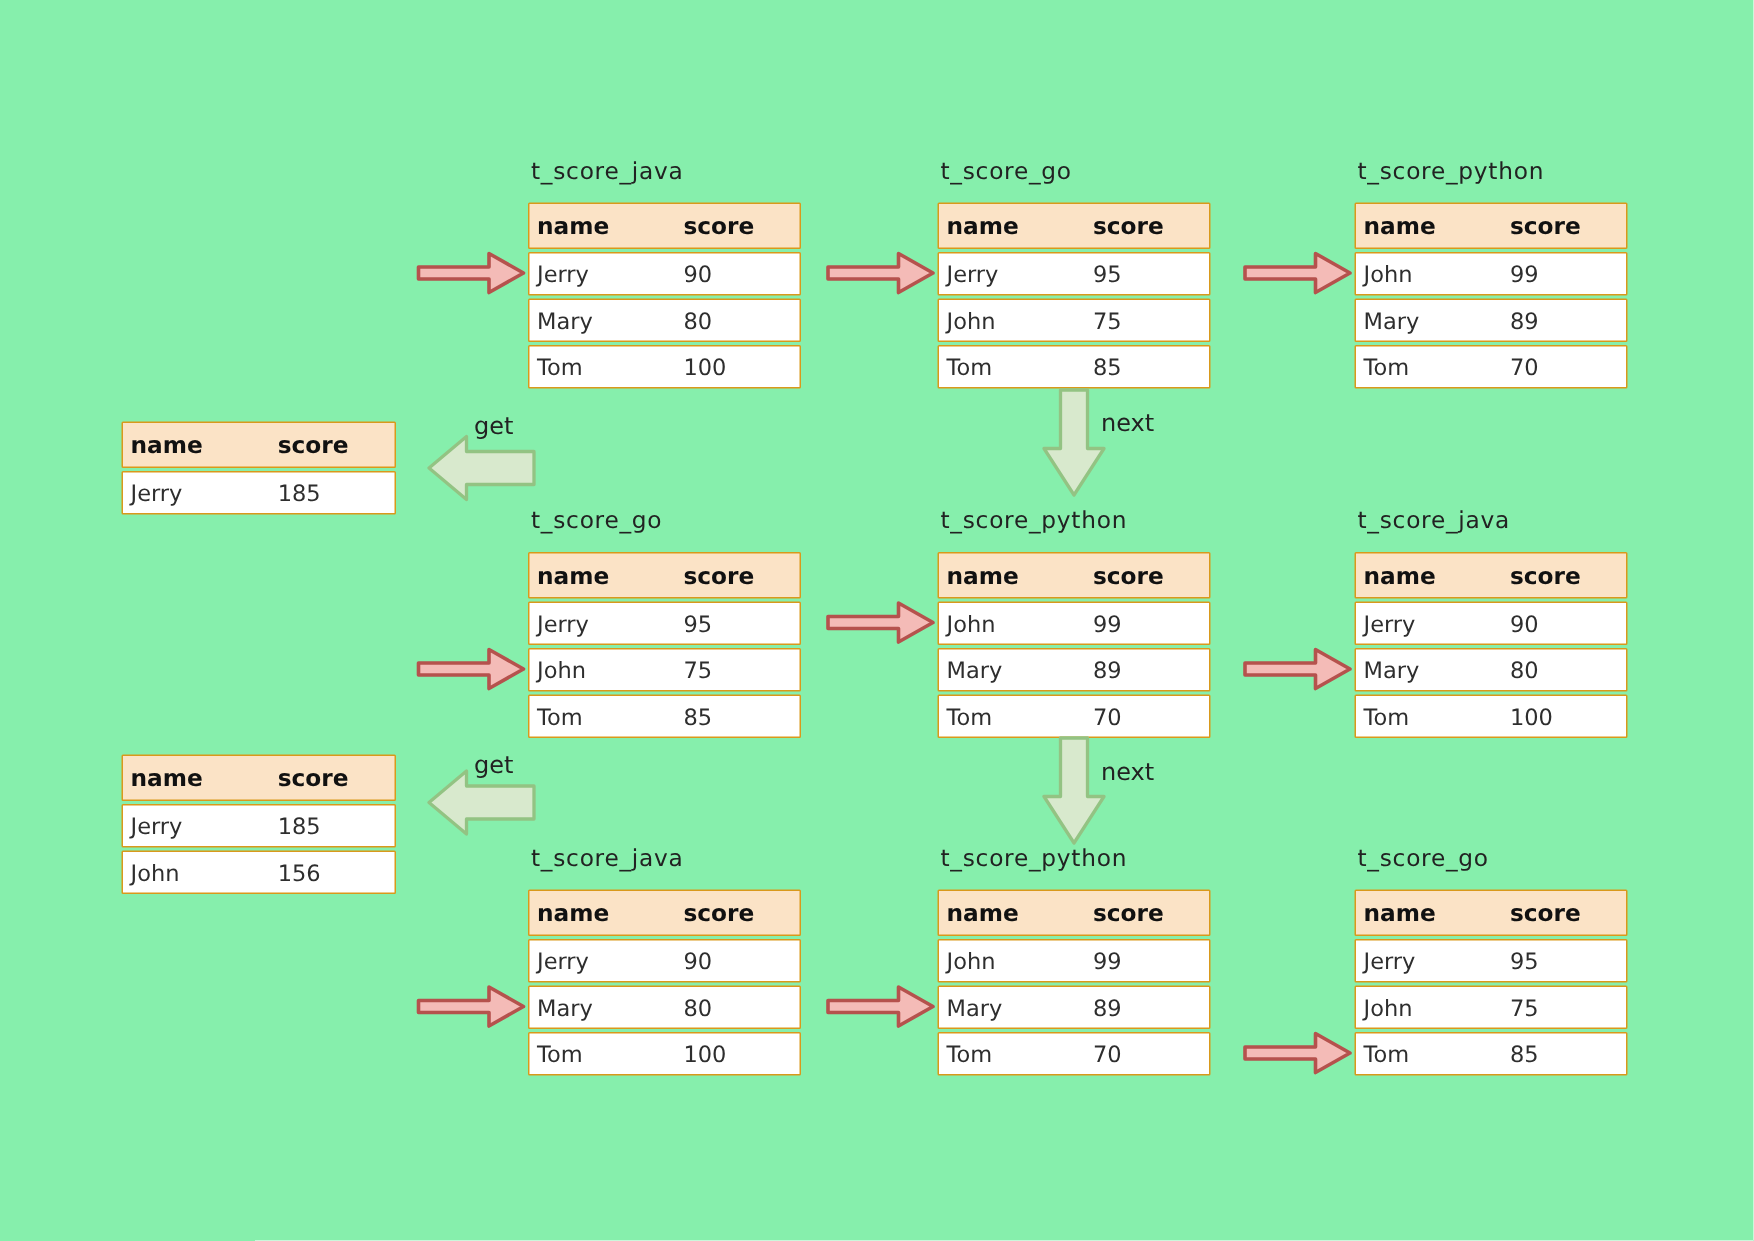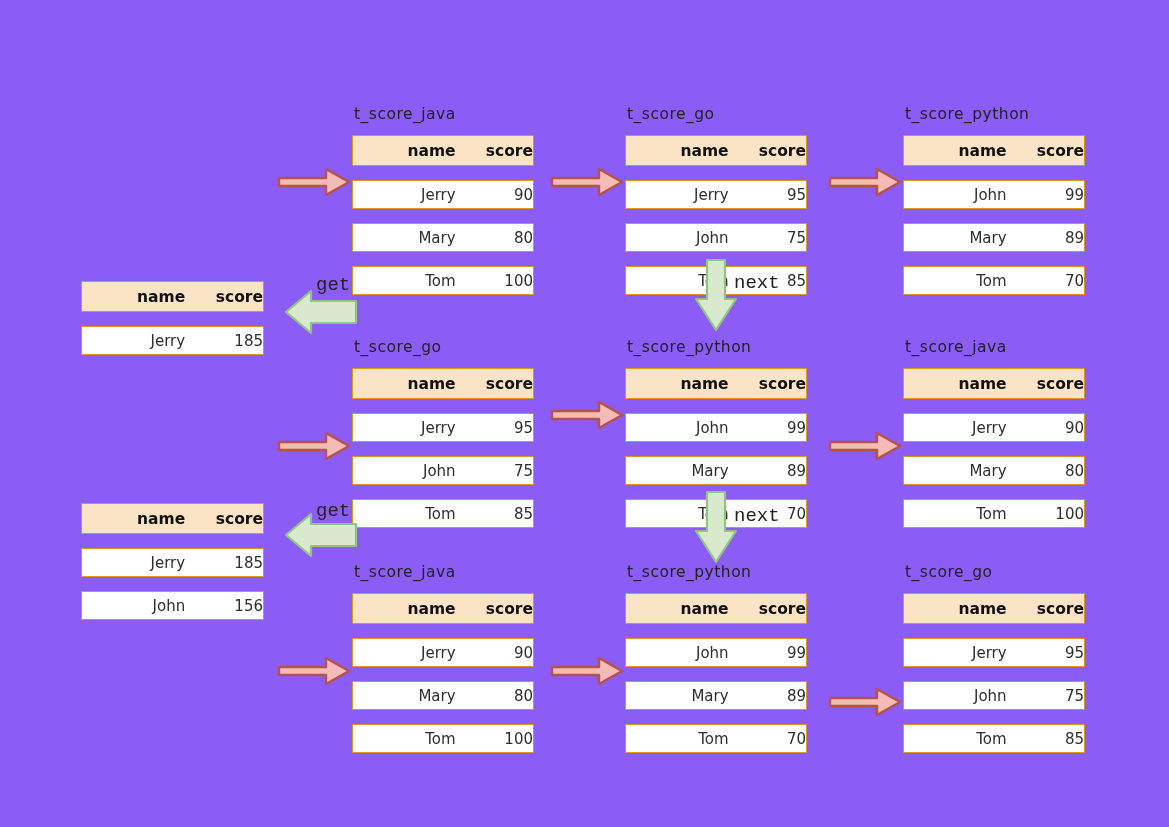--- a/index.html
+++ b/index.html
@@ -1,47 +1,47 @@
 <!DOCTYPE html>
 <html style="--table-border: #d9991b; --header-fill: #fbe3c6; --pointer-fill: #f4bbb7; --pointer-stroke: #b5524d; --flow-fill: #d8e9cd; --flow-stroke: #93c383;"><head>
 <meta charset="utf-8">
 <style>
   html,body{margin:0;padding:0;background:#ffffff;}
   #canvas{
-    position:relative;width:1169px;height:827px;background:#8b5cf6;
-    font-family:"DejaVu Sans","Liberation Sans",sans-serif;overflow:hidden;text-align:right;
+    position:relative;width:1169px;height:827px;background:#86efac;
+    font-family:"DejaVu Sans","Liberation Sans",sans-serif;overflow:hidden;
   }
   .tbl-block{position:absolute;width:182px;}
   .tbl-title{
     position:absolute;top:-30px;left:2px;font-size:15.5px;color:#222;
     white-space:nowrap;letter-spacing:0.5px;
   }
   .trow{
-    display:flex;align-items:center;height:29px;margin-bottom:14px;
+    display:flex;align-items:center;height:29px;margin-bottom:2px;
     border:1.6px solid var(--table-border,#d9991b);border-radius:1px;
     background:#ffffff;box-sizing:border-box;font-size:15px;color:#2e2e2e;
   }
   .trow.thead{
     height:31px;background:var(--header-fill,#fbe3c6);
     font-weight:bold;font-size:15.5px;color:#111;
   }
   .c0{width:57%;padding-left:5px;box-sizing:border-box;}
   .c1{width:43%;box-sizing:border-box;}
   svg.ptr{position:absolute;width:76px;height:36px;}
   svg.ptr path{
     fill:var(--pointer-fill,#f4bbb7);stroke:var(--pointer-stroke,#b5524d);
     stroke-width:2.4;stroke-linejoin:round;
   }
   svg.next-arrow{position:absolute;width:48px;height:78px;}
   svg.get-arrow{position:absolute;width:76px;height:54px;}
   svg.next-arrow path, svg.get-arrow path{
     fill:var(--flow-fill,#d8e9cd);stroke:var(--flow-stroke,#93c383);
     stroke-width:2.2;stroke-linejoin:round;
   }
-  .flow-label{position:absolute;font-size:19px;color:#222;font-family:Liberation Mono, monospace;}
+  .flow-label{position:absolute;font-size:16px;color:#222;}
   .p0{left:276px;top:164px}.p1{left:549px;top:164px}.p2{left:827px;top:164px}
   .p3{left:276px;top:428px}.p4{left:549px;top:397px}.p5{left:827px;top:428px}
   .p6{left:276px;top:653px}.p7{left:549px;top:653px}.p8{left:827px;top:684px}
   .n1{left:692px;top:257px}.n2{left:692px;top:489px}
   .g1{left:283px;top:285px}.g2{left:283px;top:508px}
   .lnext1{left:734px;top:272px}.lnext2{left:734px;top:505px}
   .lget1{left:316px;top:274px}.lget2{left:316px;top:500px}
   #g0{left:352px;top:135px}#g1{left:625px;top:135px}#g2{left:903px;top:135px}
   #g3{left:352px;top:368px}#g4{left:625px;top:368px}#g5{left:903px;top:368px}
   #g6{left:352px;top:593px}#g7{left:625px;top:593px}#g8{left:903px;top:593px}

